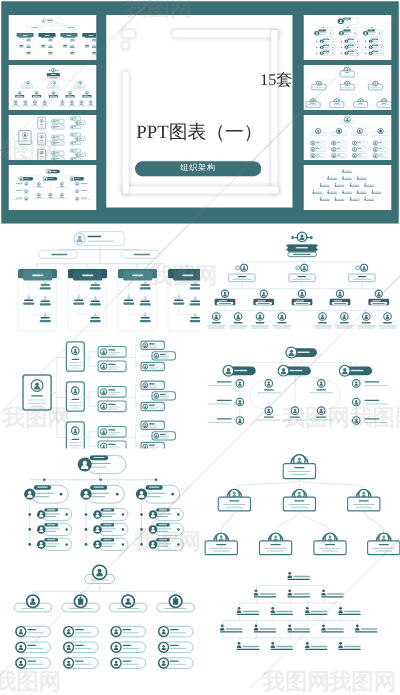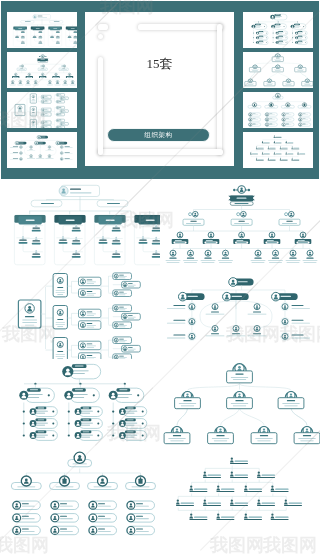--- a/index.html
+++ b/index.html
@@ -15,21 +15,21 @@
   
   .titlecard{position:absolute;left:85px;top:12px;width:149px;height:154px;
      background:#ffffff;overflow:hidden;}
   
   .band{position:absolute;background:#fff;border-radius:2.6px;
         box-shadow:0 0 3.2px 0.6px rgba(0,0,0,.17);}
   .tc-notch{position:absolute;background:#fff;border-radius:2.6px;
      box-shadow:0 0 3px .6px rgba(0,0,0,.18);}
   .tc-diag{position:absolute;left:-20px;top:-20px;width:240px;height:240px;
      pointer-events:none;}
-  .t1{position:absolute;left:0;width:149px;text-align:center;color:#2e2e2e;
+  .t1{position:absolute;left:0;width:149px;text-align:right;color:#2e2e2e;
       font-family:"Liberation Serif",serif;}
   .t2{position:absolute;left:0;width:149px;text-align:center;color:#3f7d84;
       font-family:"Liberation Serif",serif;}
   .t3{position:absolute;left:0;width:149px;text-align:center;color:#2e2e2e;
       font-family:"Liberation Serif",serif;}
   .pill{position:absolute;background:#3d7077;border:1.6px solid #f2f6f6;
       border-radius:9px;color:#fff;text-align:center;
       box-shadow:0 0 0 0 rgba(0,0,0,0);}
   .pill span{display:block}
 
@@ -1059,20 +1059,21 @@
   <div class="titlecard">
     <svg class="tc-diag" id="tcdiag" width="240" height="240" viewBox="0 0 240 240"></svg>
 
     <div class="band" style="left:53px;top:12.3px;width:84.5px;height:5.3px"></div>
     <div class="band" style="left:132.2px;top:12.3px;width:5.3px;height:130.4px"></div>
     <div class="band" style="left:13px;top:137.4px;width:124.5px;height:5.3px"></div>
     <div class="band" style="left:13px;top:45px;width:5.3px;height:97.7px"></div>
     <div class="tc-notch" style="left:12.5px;top:12.3px;width:10.5px;height:5.3px"></div>
     <div class="tc-notch" style="left:12.5px;top:22px;width:5.3px;height:5.3px"></div>
     <div class="t1" style="top:44px;font-size:13px;line-height:15px">15套</div>
+    <div class="t3" style="top:86px;font-size:15px;line-height:17px">PPT图表（一）</div>
     <div class="pill" style="left:22px;top:116px;width:101px;height:12px;
          font-size:6.5px;line-height:12px;letter-spacing:.6px">
       <span>组织架构</span>
     </div>
   </div>
 
   <div class="grid" id="grid">
     <div class="slide" id="sl0" style="left:0;top:0"><svg viewBox="0 0 160 90" width="160" height="90">
           <rect x="61" y="6.3" width="38.5" height="11.2" rx="2.6" ry="2.6" fill="#fff" stroke="#b9d4d9" stroke-width="0.55"></rect>
           <circle cx="63.6" cy="11.9" r="4.5" fill="#eaf3f5" stroke="#8cbcc4" stroke-width="0.5"></circle>

